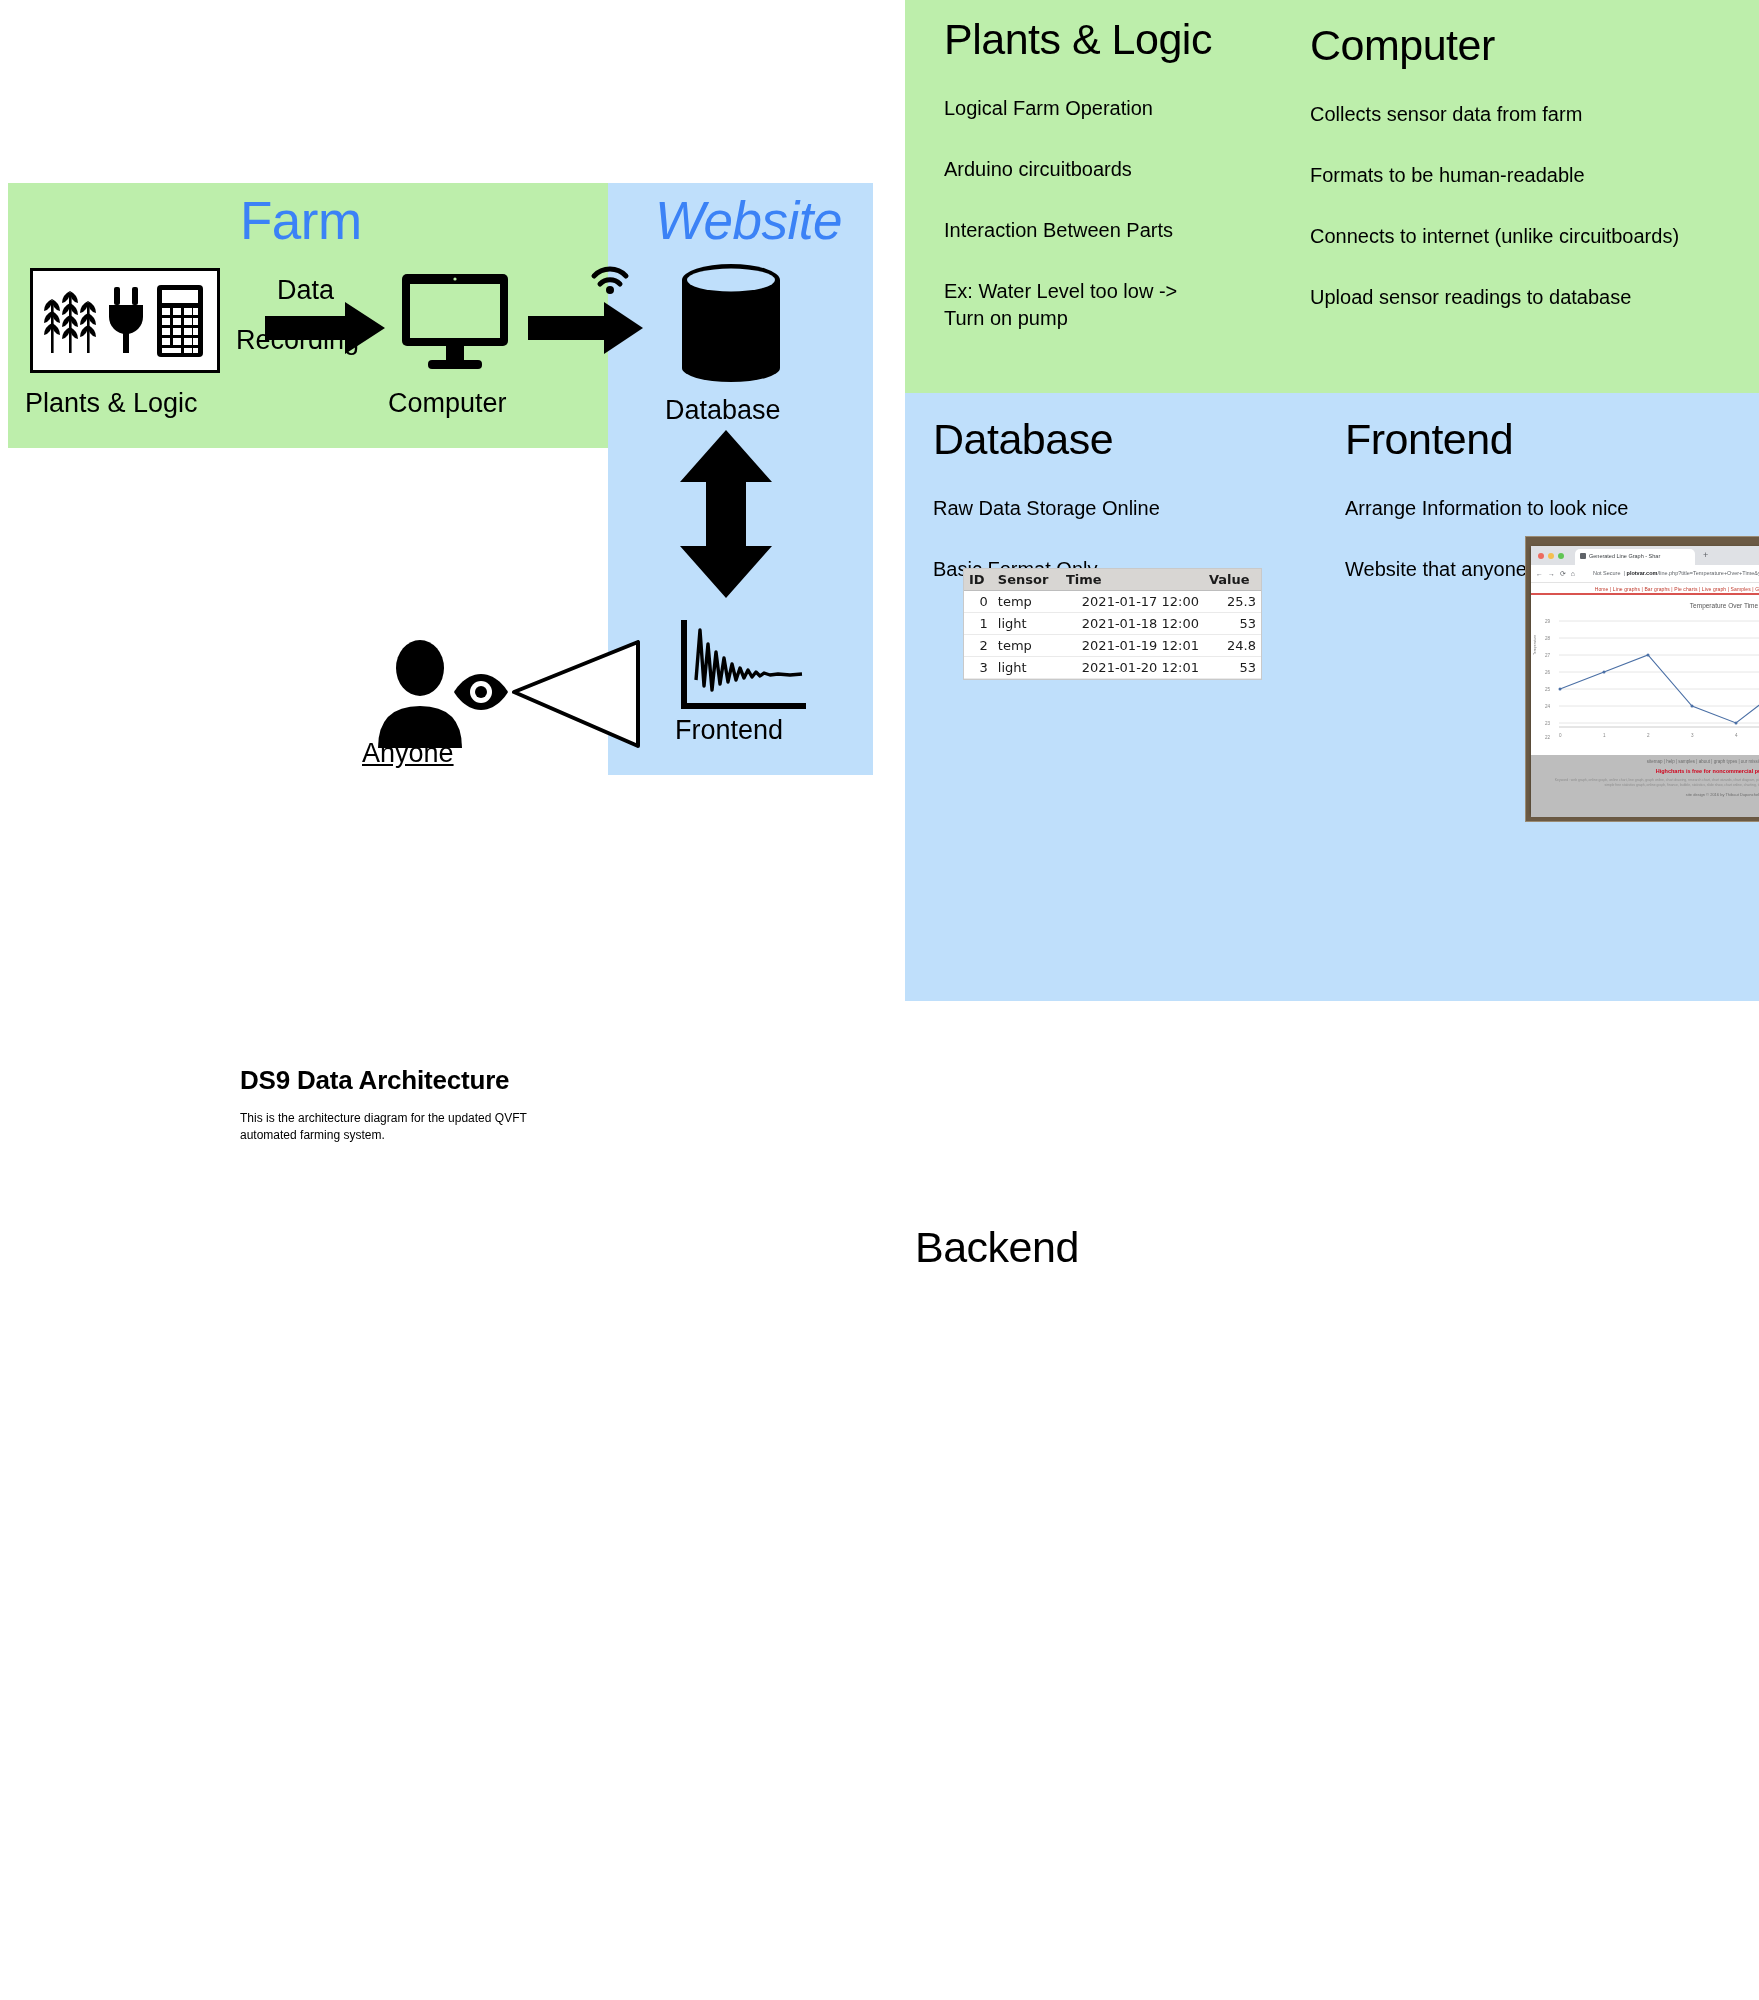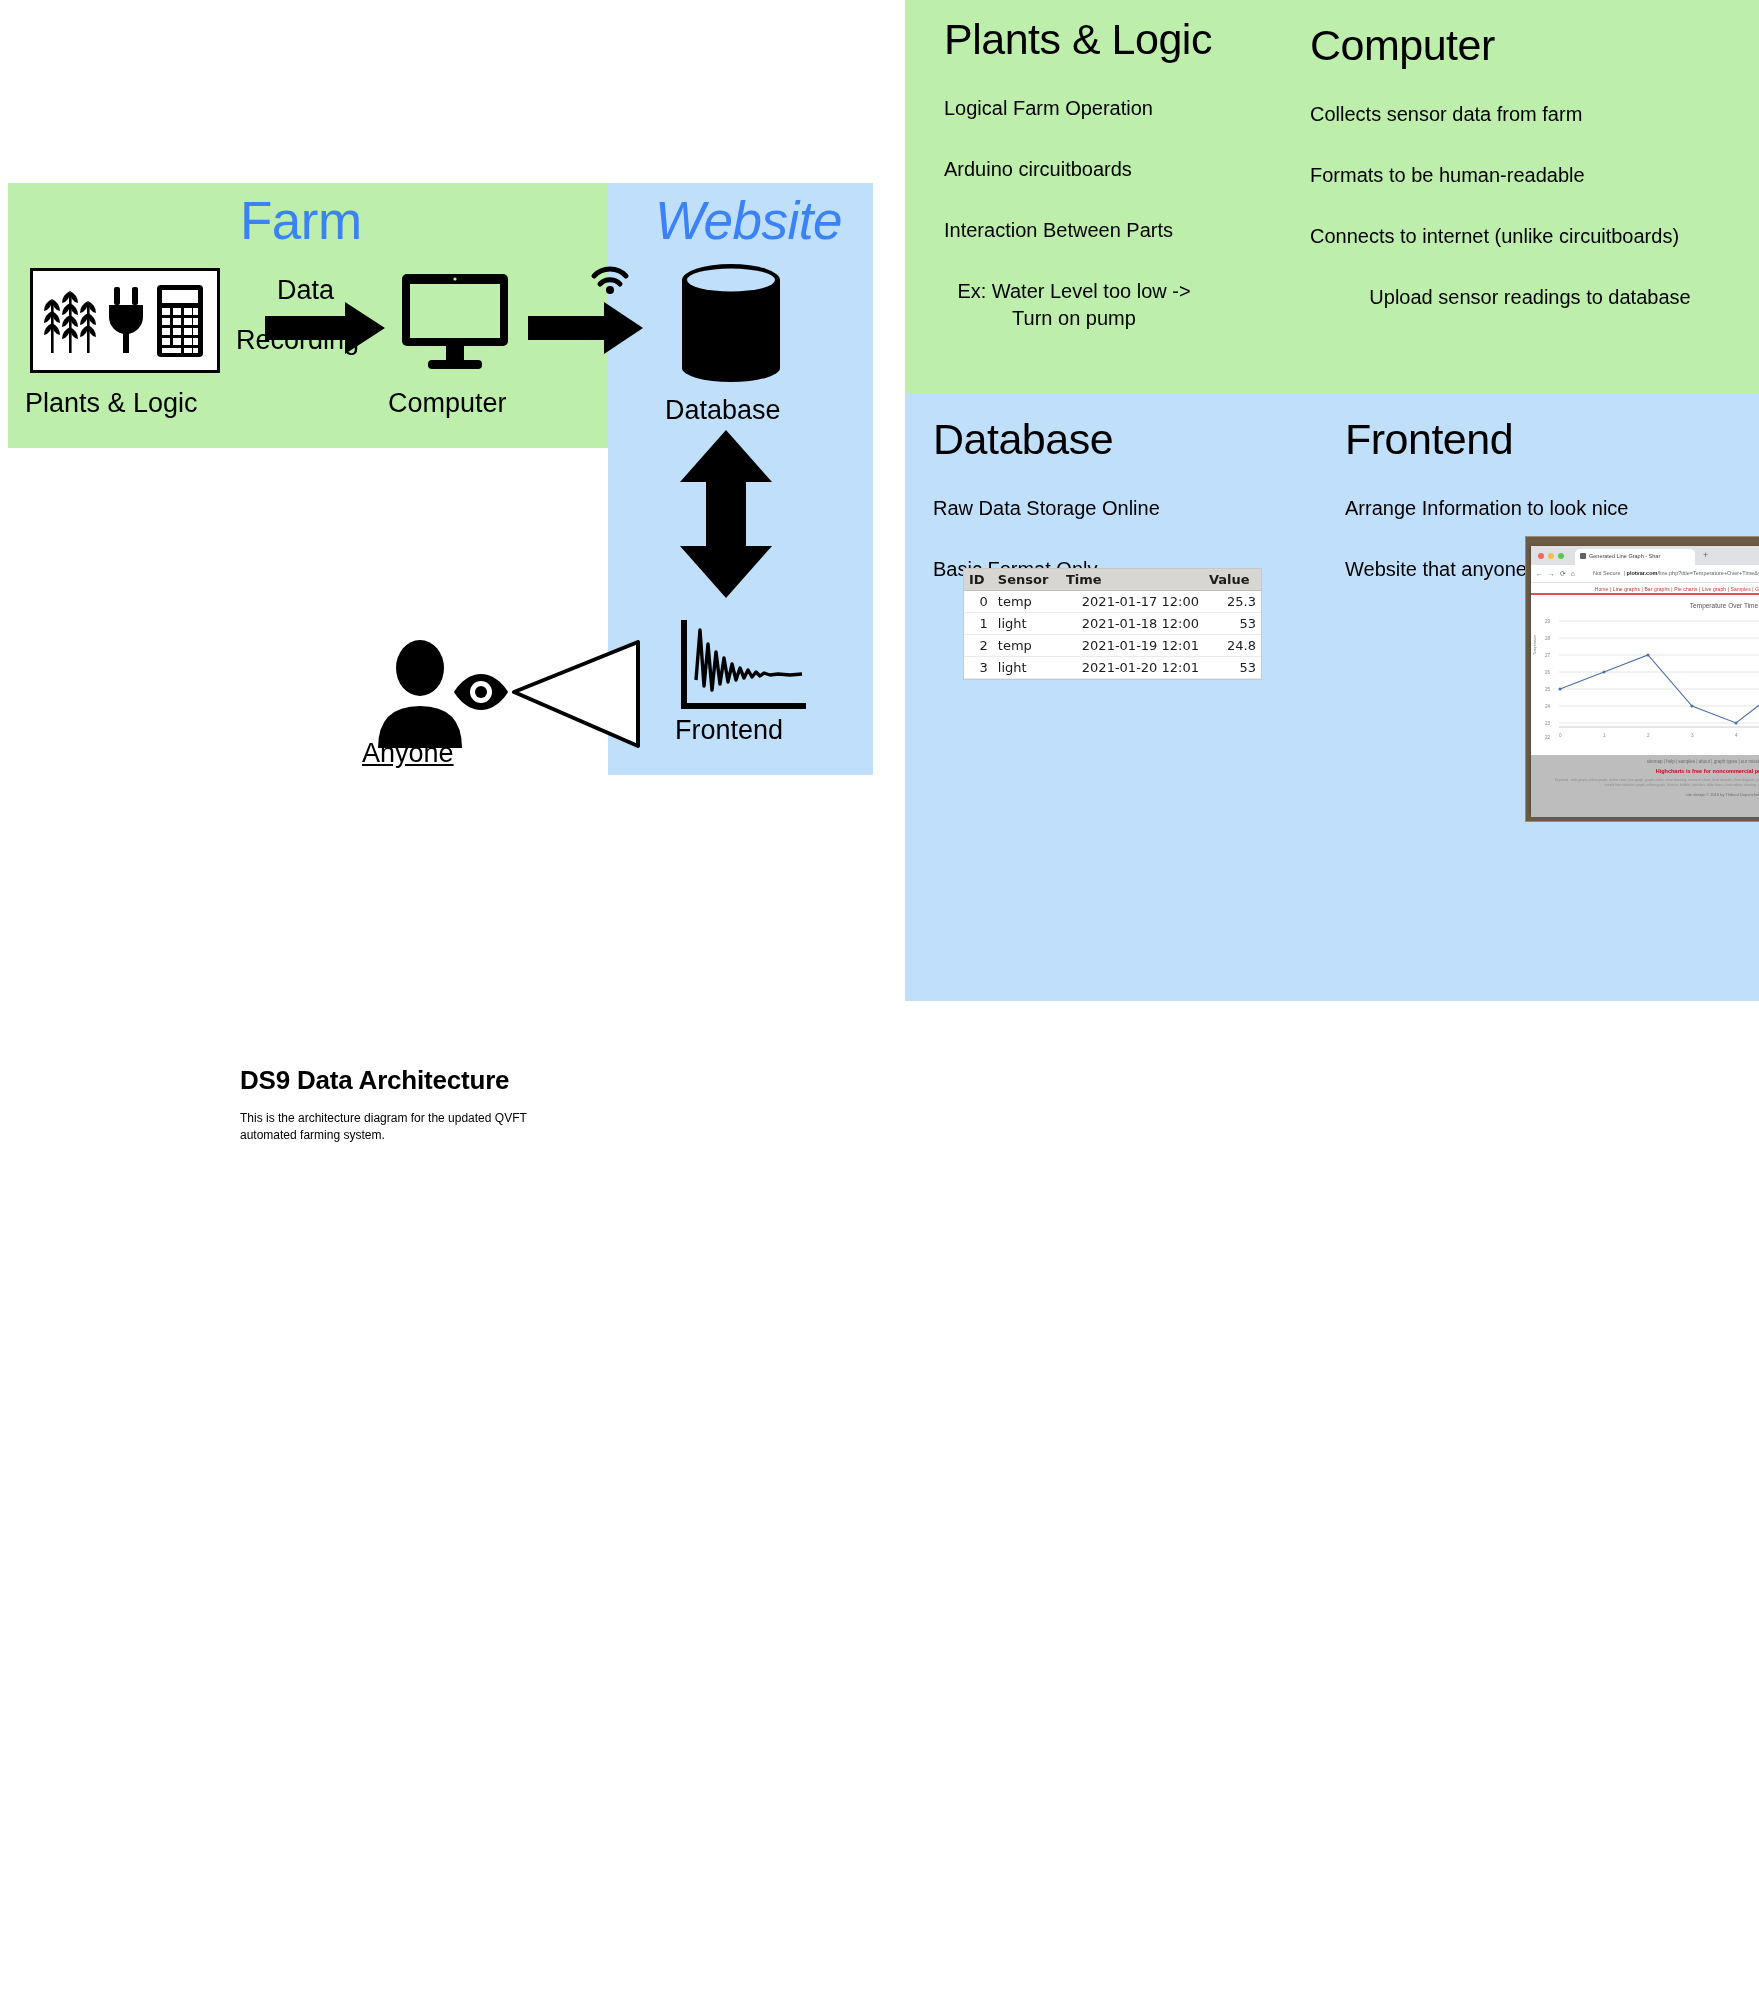--- a/index.html
+++ b/index.html
@@ -24,21 +24,21 @@
 
   .icon-box{position:absolute;left:30px;top:268px;width:190px;height:105px;border:3px solid #000;background:#fff;box-sizing:border-box;}
   .arrow-big{position:absolute;}
 
   
   #green-panel{position:absolute;left:905px;top:0;width:854px;height:393px;background:#bdeeab;}
   #blue-panel{position:absolute;left:905px;top:393px;width:854px;height:608px;background:#bfdffb;}
   .panel-col{position:absolute;}
   .panel-h{font-size:43px;font-weight:400;letter-spacing:-.5px;margin:0 0 34px 0;line-height:1;}
   .panel-li{font-size:20px;line-height:1.35;margin:0 0 34px 0;}
-  .panel-li:last-child{margin-bottom:0;text-align:center;}
+  .panel-li:last-child{margin-bottom:0;}
 
   #col-plants{left:39px;top:18px;width:360px;}
   #col-computer{left:405px;top:24px;width:440px;}
   #col-database{left:28px;top:25px;width:375px;}
   #col-frontend{left:440px;top:25px;width:400px;}
   #backend-block{position:absolute;left:10px;top:833px;width:830px;}
   #backend-block .panel-h{margin-bottom:32px;}
 
   
   #db-table-shot{position:absolute;left:30px;top:150px;width:297px;background:#fff;border:1px solid #c9c9c9;border-collapse:collapse;font-family:"DejaVu Sans",sans-serif;}
@@ -340,20 +340,21 @@
           <div class="bs-foot-nav">sitemap | help | samples | about | graph types | our mission | developer corner</div>
           <div class="bs-highcharts">Highcharts is free for noncommercial purposes only</div>
           <div class="bs-kw">Keyword : web graph, online graph, online chart, line graph, graph online, chart drawing, research chart, chart wizards, chart diagram, pie chart, line chart, free chart online, flow chart, web chart, generator, create pie charts list, simple free statistics graph, online graph, finance, bubble, statistics, slide show, chart online, charting, tool, excel, plot, metrics, bar graph, line graph, area chart</div>
           <div class="bs-credit">site design © 2016 by Thibaut Duponchelle</div>
         </div>
       </div>
     </div>
   </div>
 
   <div id="backend-block">
+    <div class="panel-h">Backend</div>
   </div>
 </div>
 
 <div id="er">
 
   <div id="er-title">DS9 Data Architecture</div>
   <div id="er-sub">This is the architecture diagram for the updated QVFT automated farming system.</div>
 
   <svg class="links">
     <g stroke="#2b2b2b" stroke-width="1.3" fill="none">

